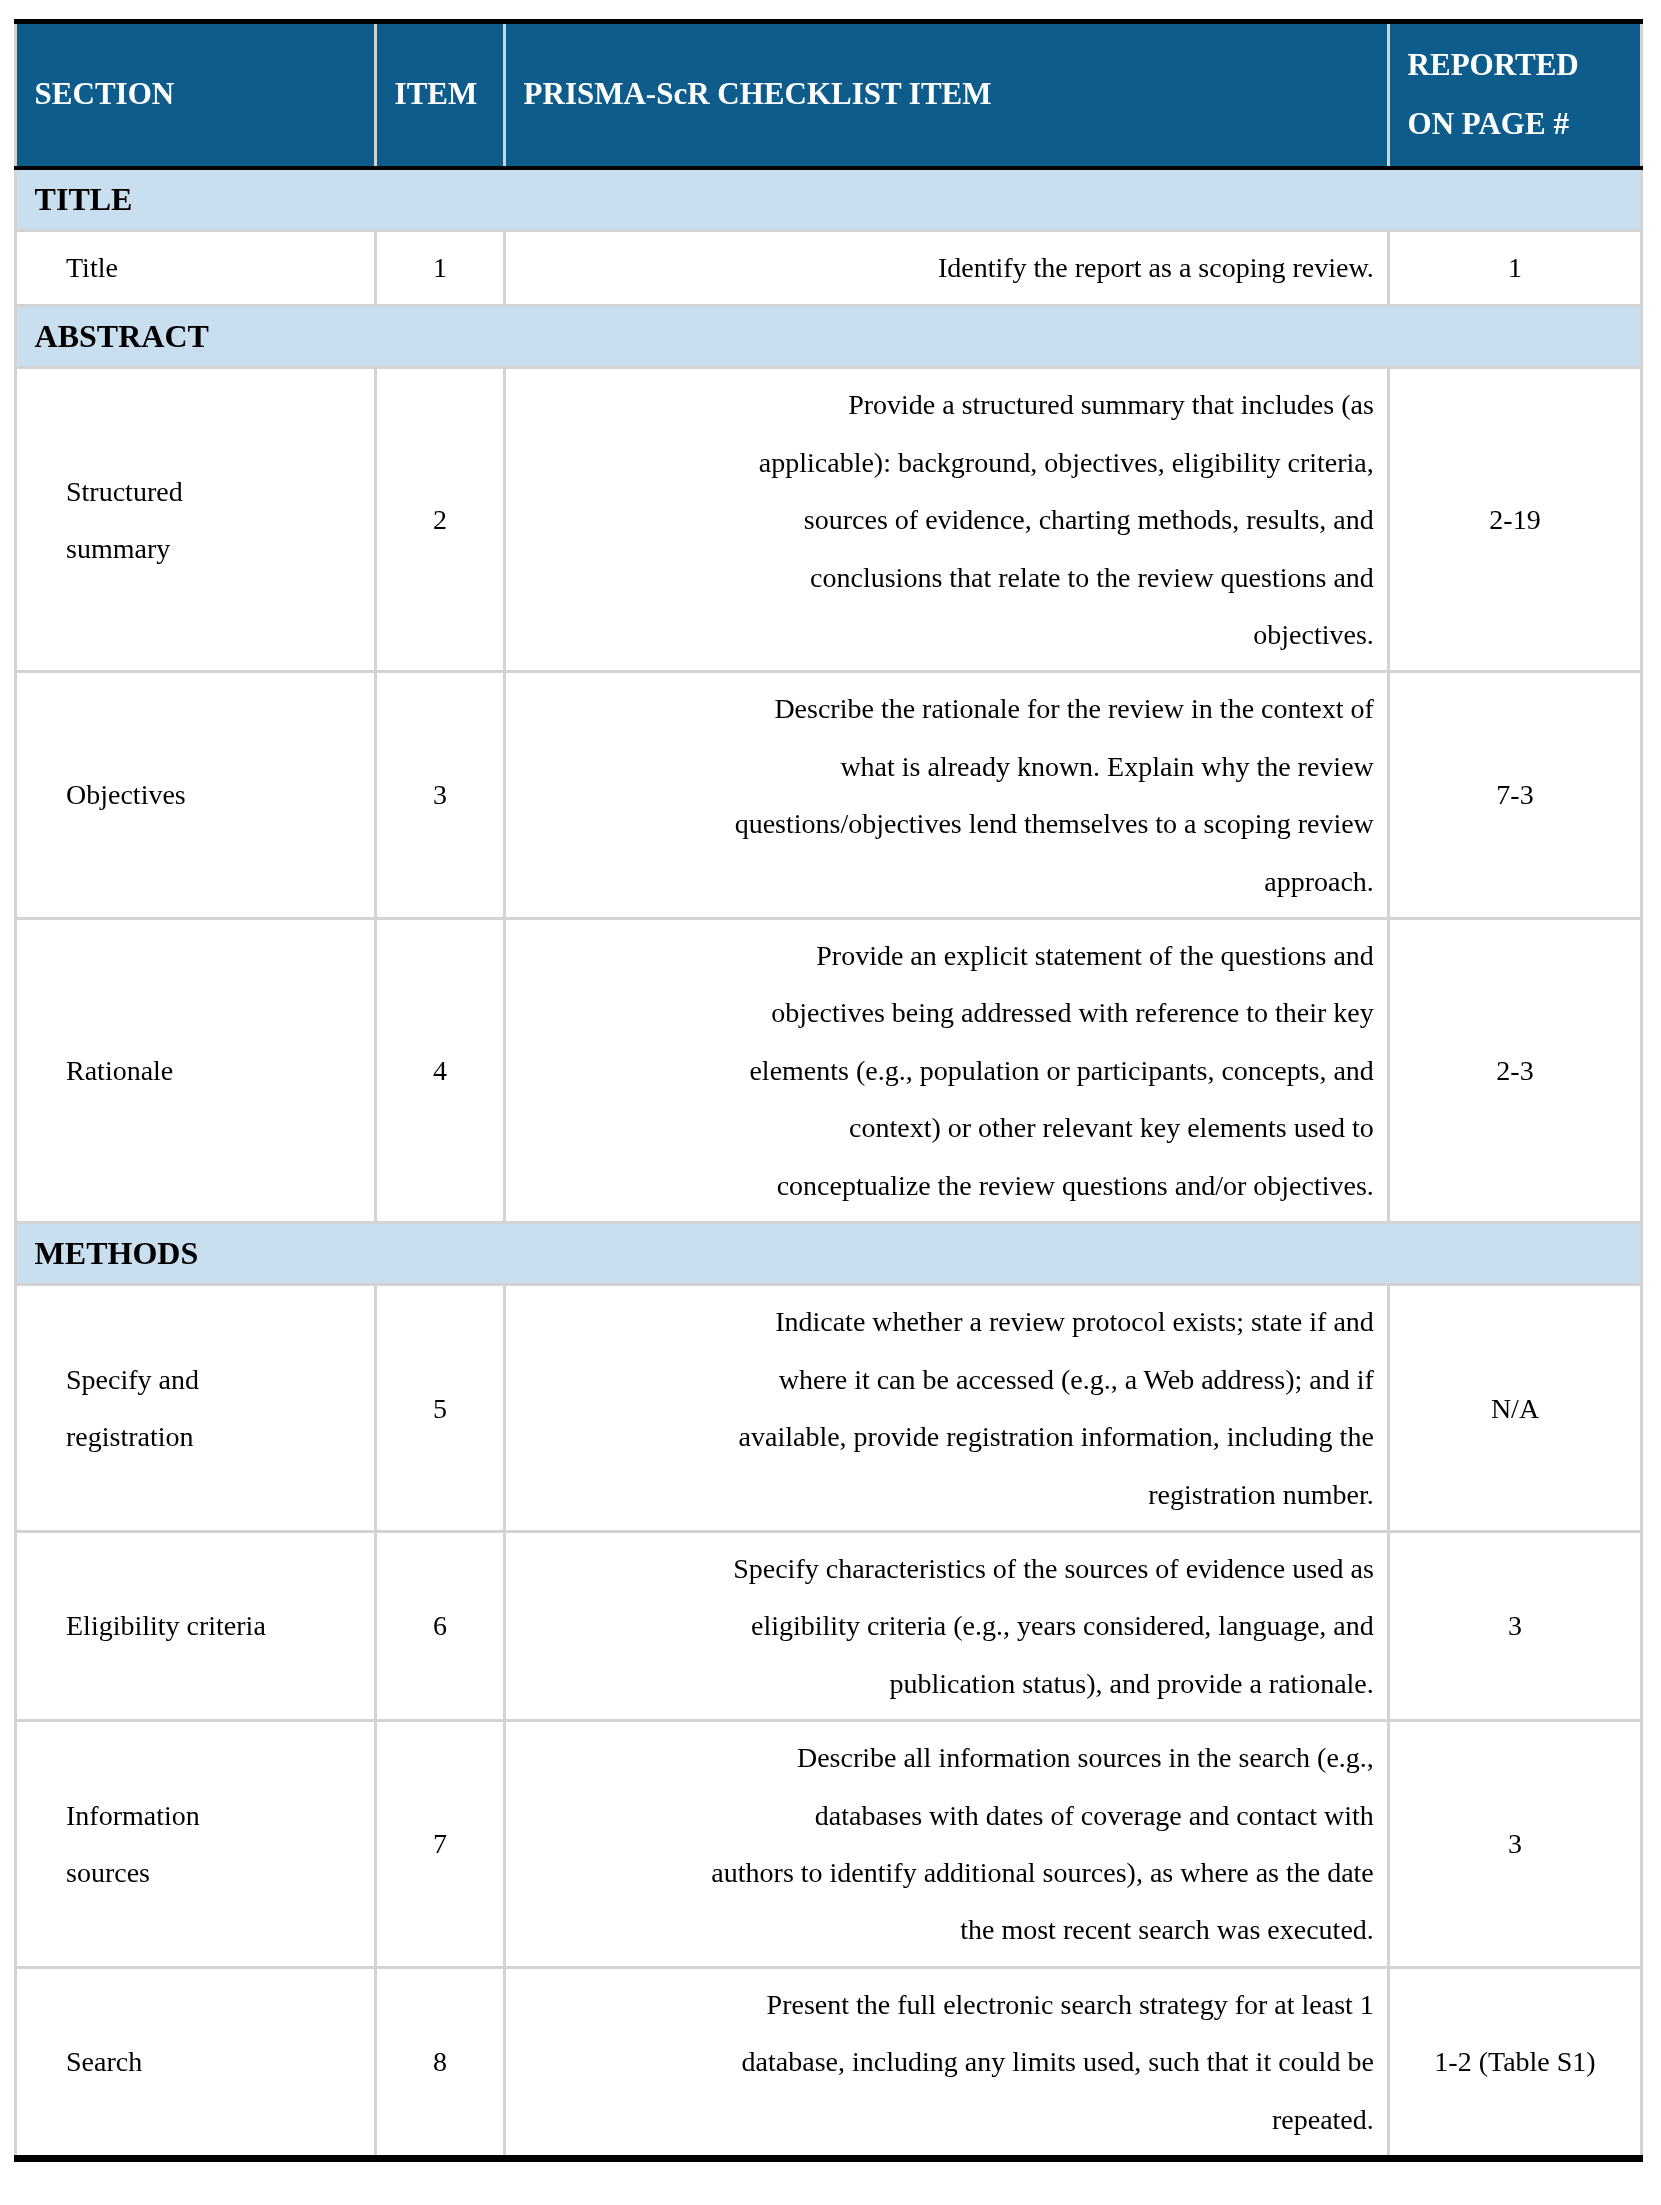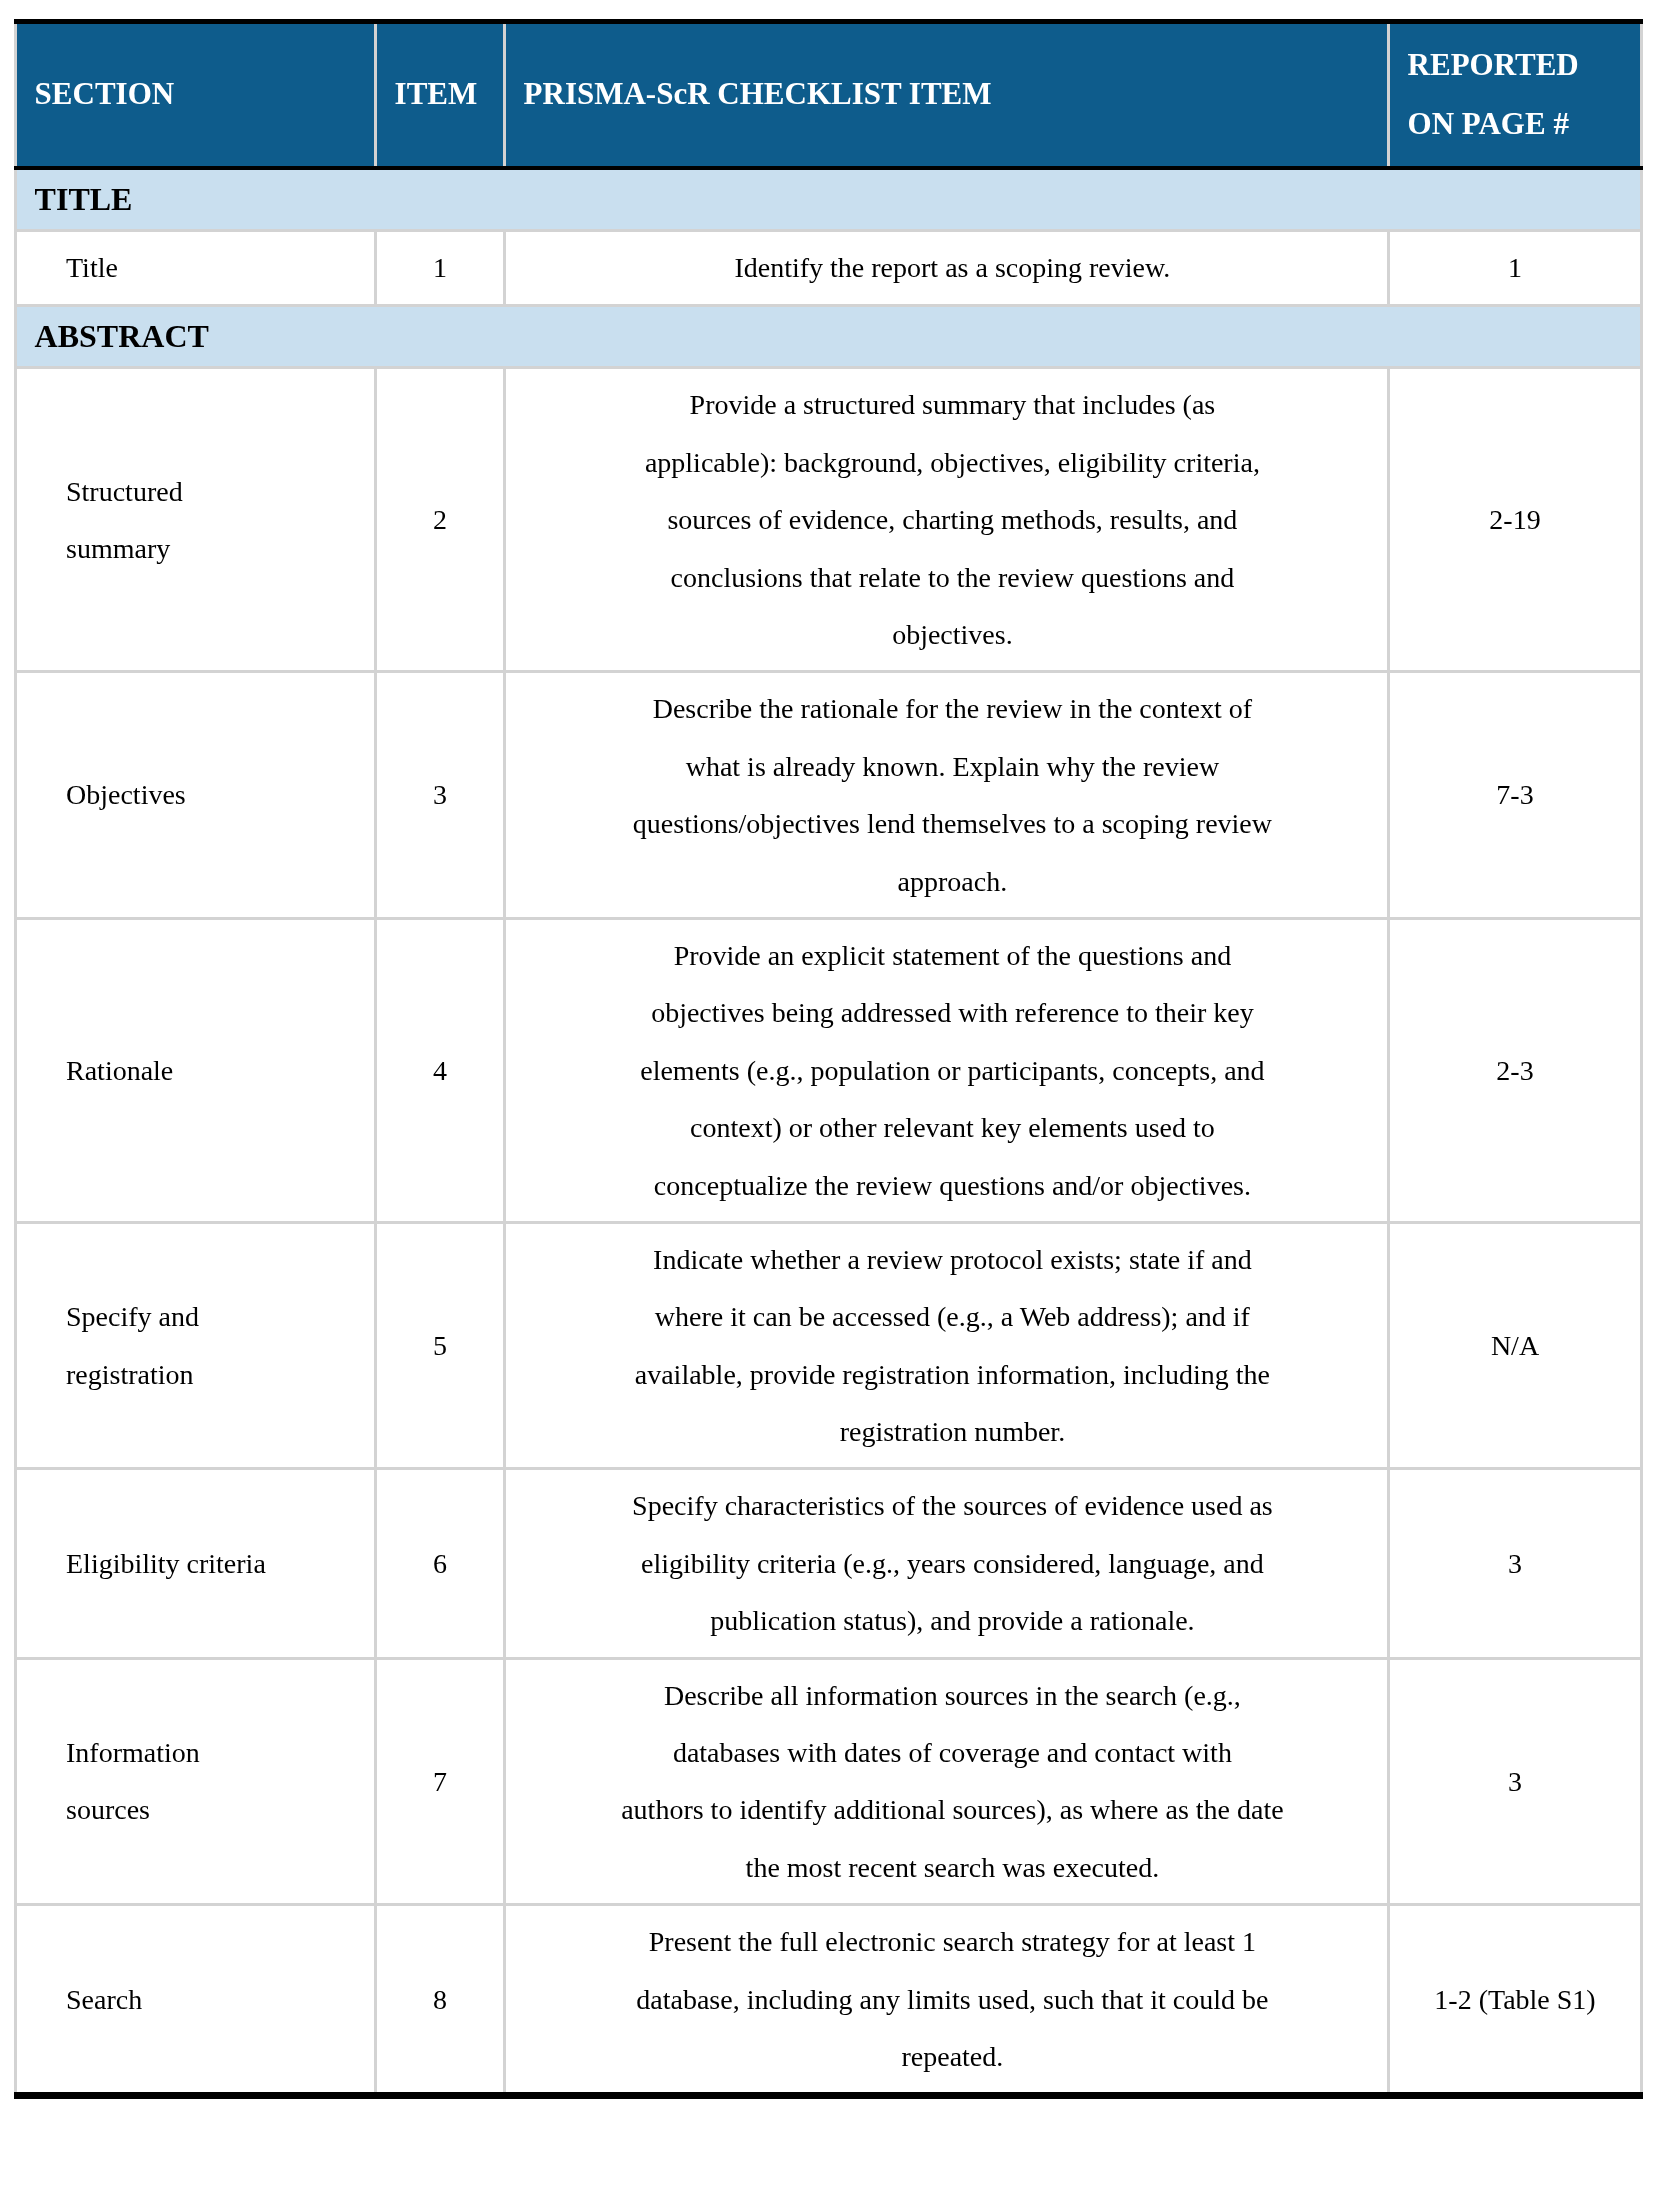--- a/index.html
+++ b/index.html
@@ -60,21 +60,21 @@
   td.col-section {
     text-align: left;
     padding: 7px 8.8px 7px 49px;
     white-space: pre-line;
   }
   td.col-item {
     text-align: center;
     padding: 7px 4.4px;
   }
   td.col-text {
-    text-align: center;
+    text-align: right;
     padding: 7px 13.2px 7px 25px;
     white-space: pre-line;
   }
   td.col-page {
     text-align: center;
     padding: 7px 6.2px;
     white-space: pre-line;
   }
 </style>
 </head>
@@ -133,20 +133,23 @@
         <td class="col-section">Rationale</td>
         <td class="col-item">4</td>
         <td class="col-text">Provide an explicit statement of the questions and
 objectives being addressed with reference to their key
 elements (e.g., population or participants, concepts, and
 context) or other relevant key elements used to
 conceptualize the review questions and/or objectives.</td>
         <td class="col-page">2-3</td>
       </tr>
       <tr>
+        <td colspan="4" class="section-header">METHODS</td>
+      </tr>
+      <tr>
         <td class="col-section">Specify and
 registration</td>
         <td class="col-item">5</td>
         <td class="col-text">Indicate whether a review protocol exists; state if and
 where it can be accessed (e.g., a Web address); and if
 available, provide registration information, including the
 registration number.</td>
         <td class="col-page">N/A</td>
       </tr>
       <tr>

